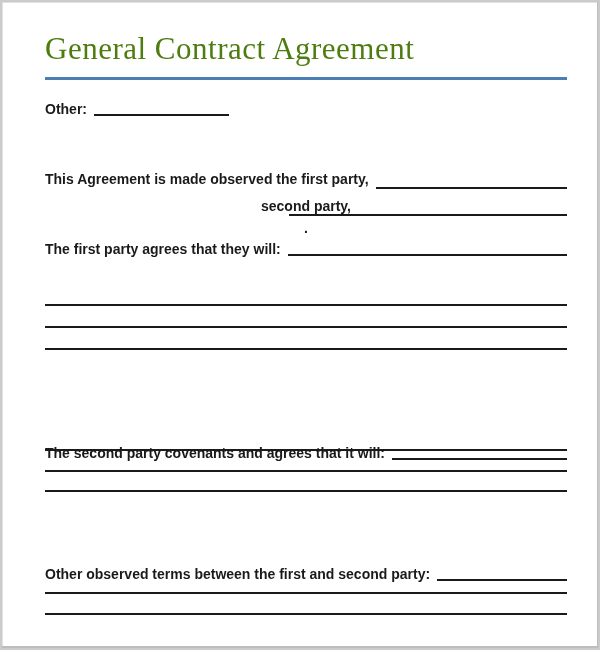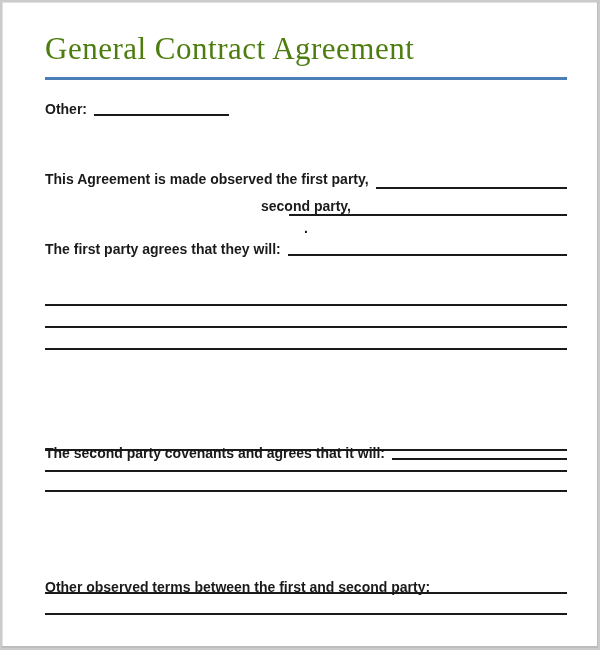--- a/index.html
+++ b/index.html
@@ -123,21 +123,21 @@
     <div class="rule-line" style="top:346px;"></div>
 
     <div class="row" style="top:408px;margin-top:32px;">
       <span>The second party covenants and agrees that it will:</span>
       <span class="fill"></span>
     </div>
     <div class="rule-line" style="top:447px;"></div>
     <div class="rule-line" style="top:468px;"></div>
     <div class="rule-line" style="top:488px;"></div>
 
-    <div class="row" style="top:574px;">
+    <div class="row" style="top:561px;">
       <span>Other observed terms between the first and second party:</span>
       <span class="fill"></span>
     </div>
     <div class="rule-line" style="top:590px;"></div>
     <div class="rule-line" style="top:611px;"></div>
 
   </div>
 </div>
 
 </body></html>

